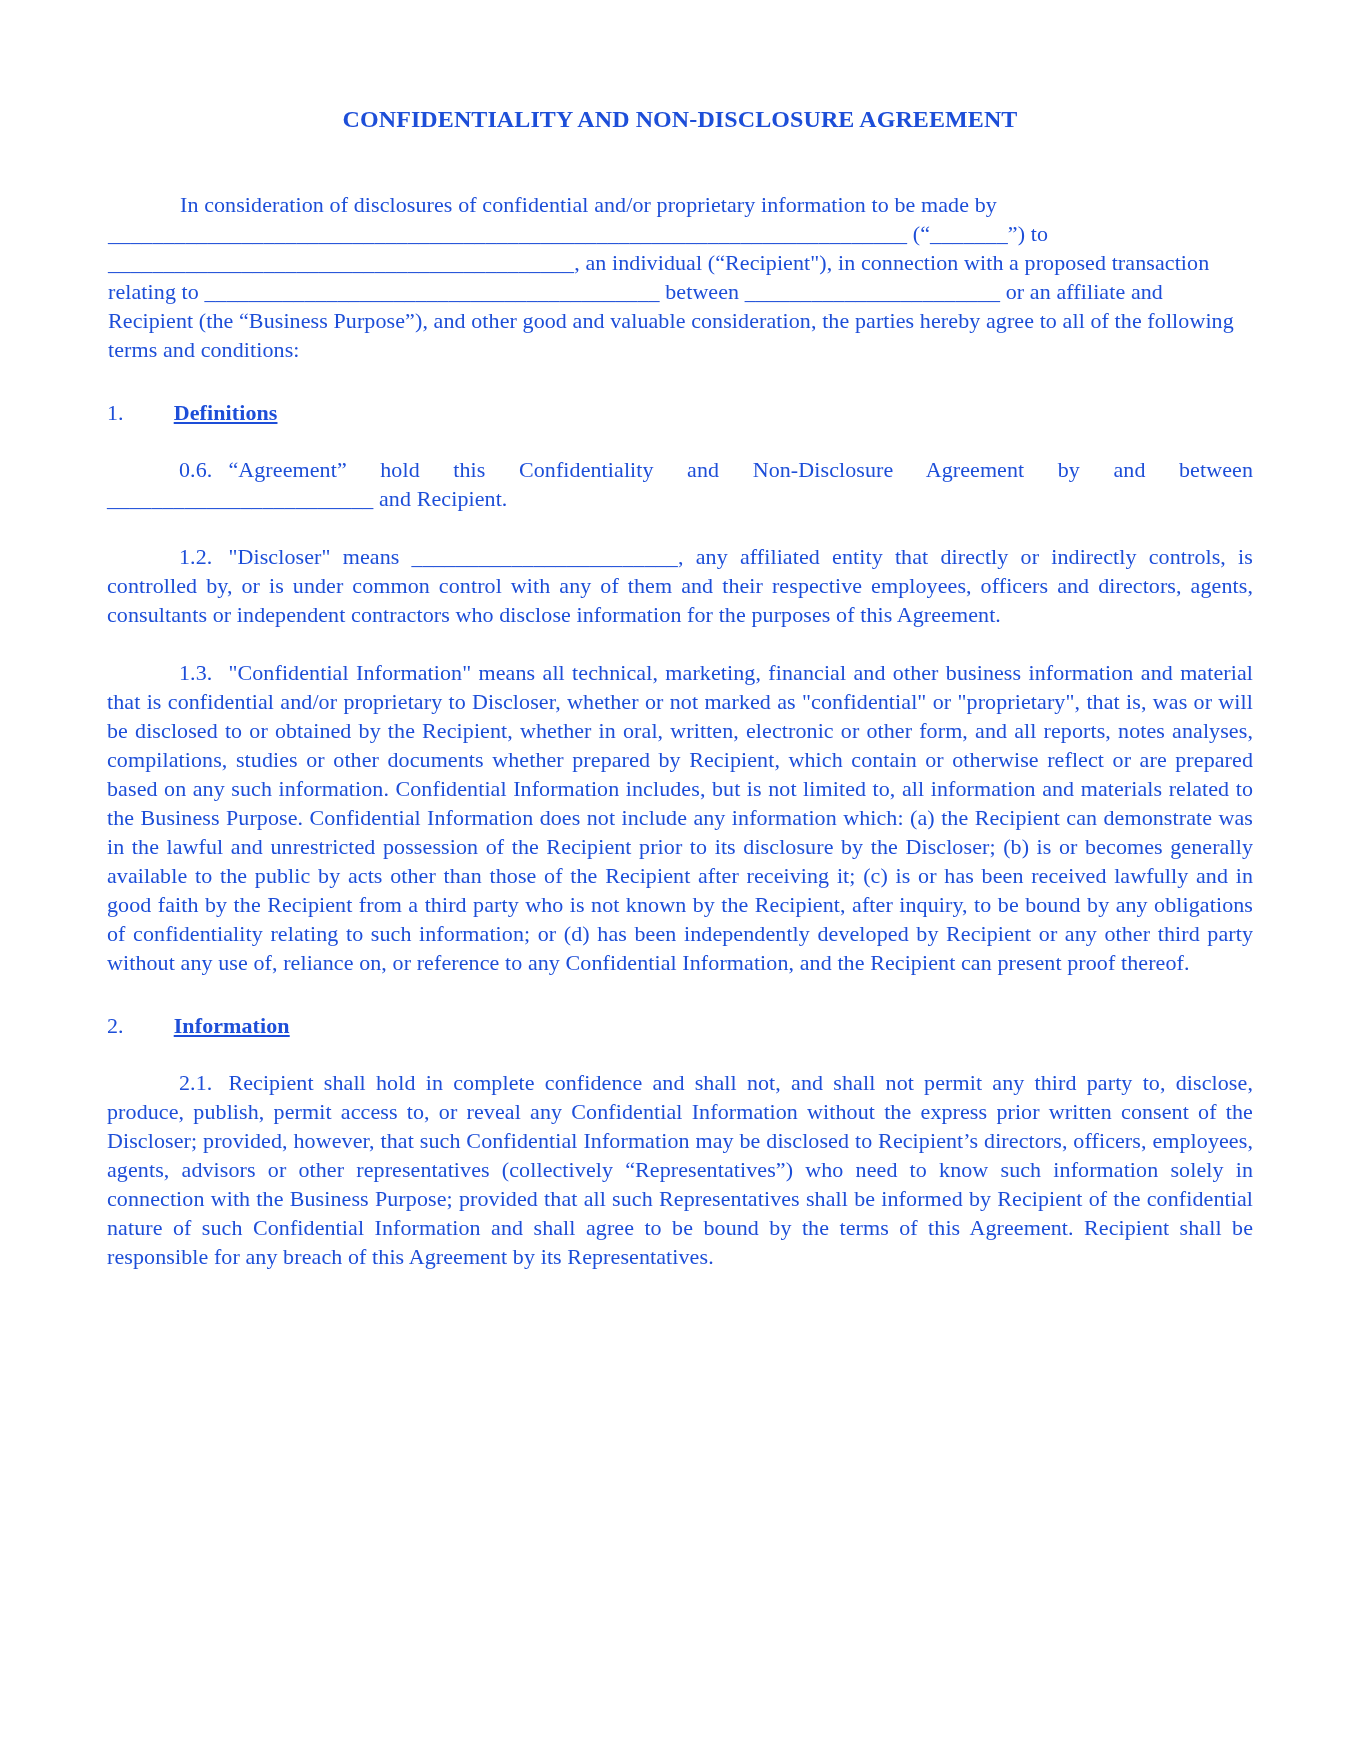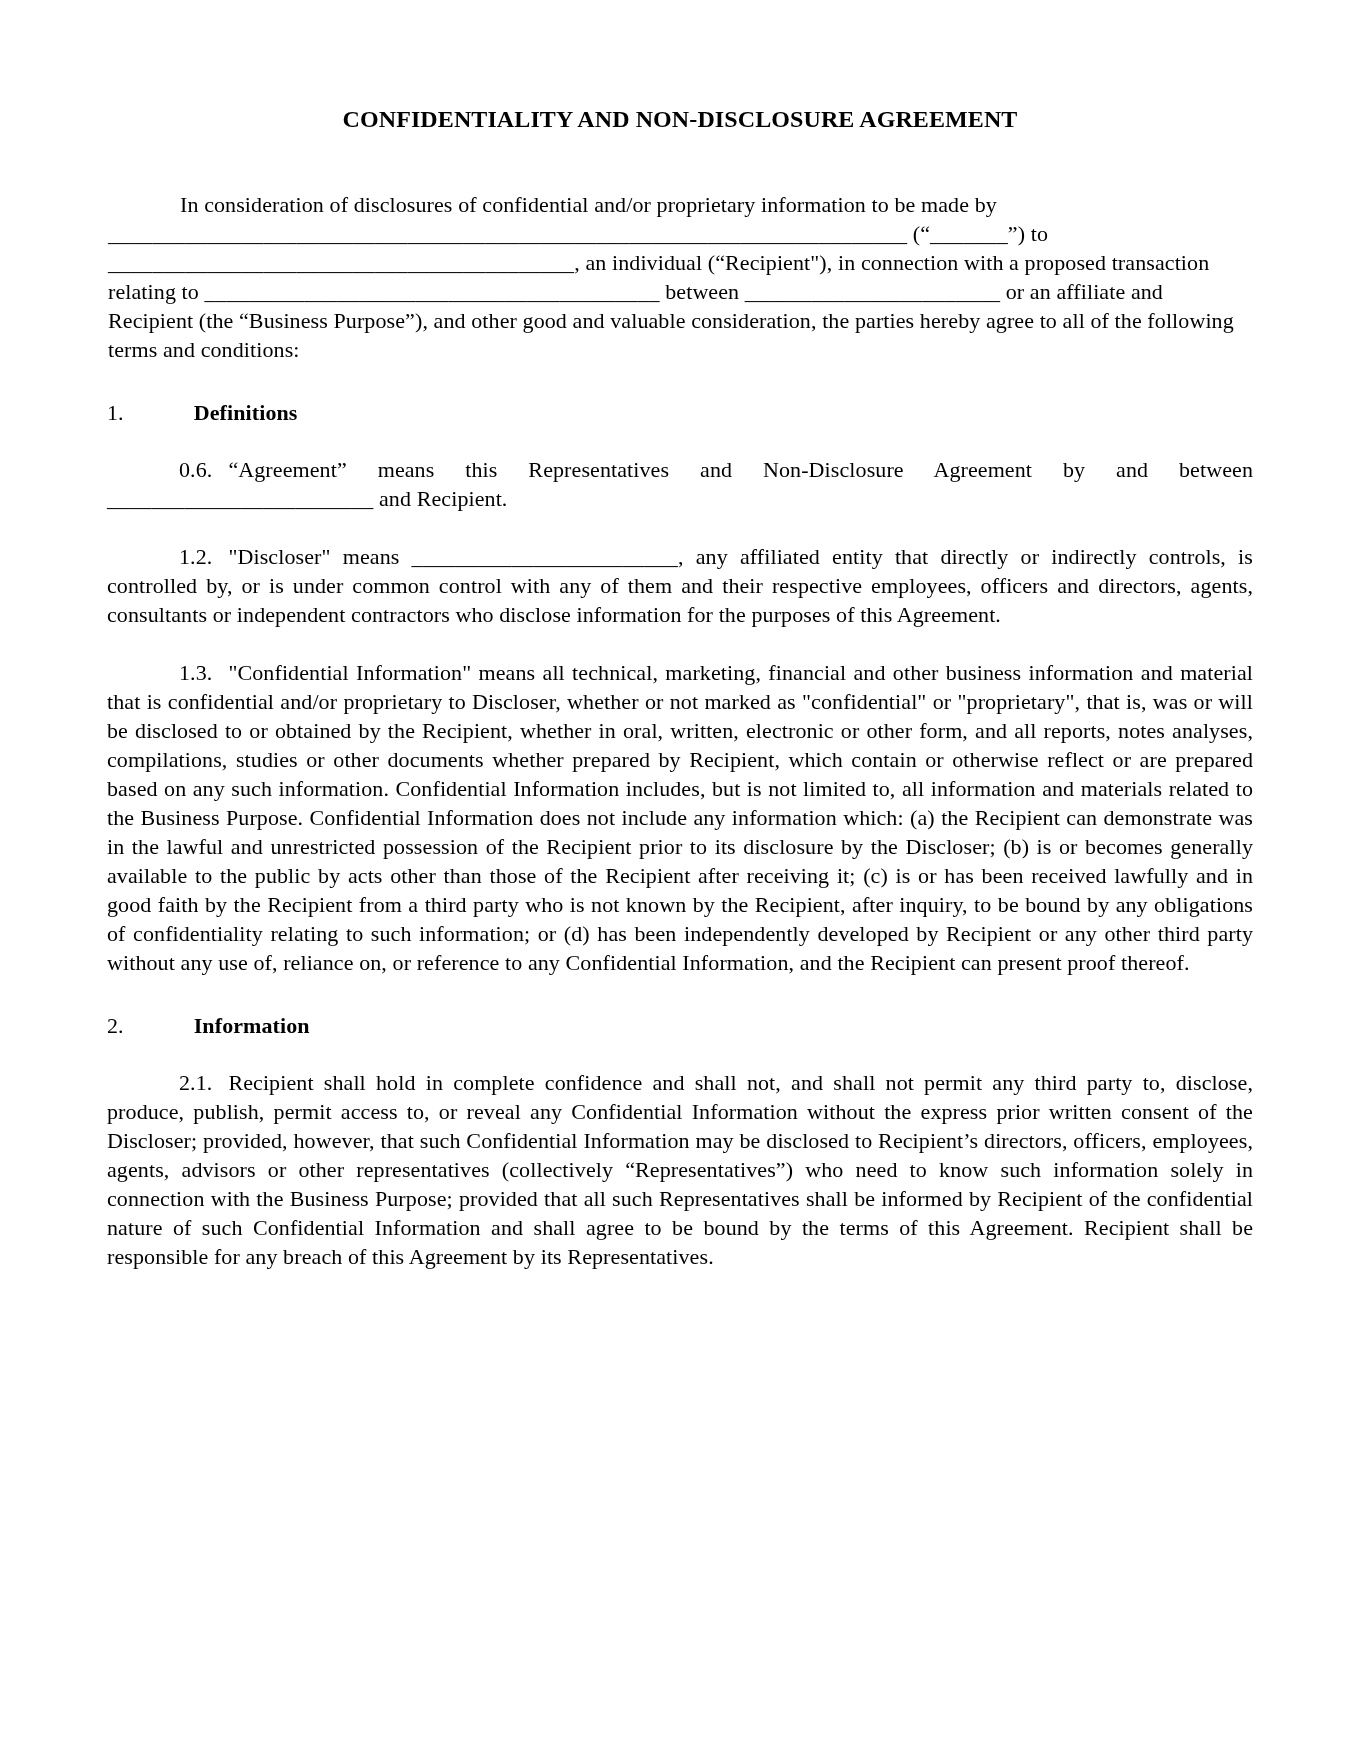--- a/index.html
+++ b/index.html
@@ -6,21 +6,21 @@
     margin: 0;
     padding: 0;
     background: #ffffff;
   }
   .page {
     position: relative;
     width: 1360px;
     min-height: 1760px;
     box-sizing: border-box;
     background: #ffffff;
-    color: #000000;
+    color: #1d4ed8;
     font-family: "Liberation Serif", "DejaVu Serif", serif;
     font-size: 22px;
     line-height: 29px;
     letter-spacing: 0.1px;
     padding: 104px 107px 60px 107px;
   }
   .doc-title {
     margin: 0 0 56px 0;
     text-align: center;
     font-weight: bold;
@@ -31,21 +31,21 @@
     margin: 0 0 34px 1px;
     text-align: left;
     text-indent: 72px;
   }
   p.section-heading {
     margin: 34px 0 28px 0;
     text-align: left;
   }
   .heading-label {
     font-weight: bold;
-    margin-left: 20px;
+    text-decoration: underline;
   }
   .htab {
     display: inline-block;
     width: 50px;
   }
   .ptab {
     display: inline-block;
     width: 16px;
   }
   p.numbered-para {
@@ -58,21 +58,21 @@
 <body>
 
 <div class="page">
 
   <h1 class="doc-title">CONFIDENTIALITY AND NON-DISCLOSURE AGREEMENT</h1>
 
   <p class="intro">In consideration of disclosures of confidential and/or proprietary information to be made by ________________________________________________________________________ (“_______”) to __________________________________________, an individual (“Recipient"), in connection with a proposed transaction relating to _________________________________________ between _______________________ or an affiliate and Recipient (the “Business Purpose”), and other good and valuable consideration, the parties hereby agree to all of the following terms and conditions:</p>
 
   <p class="section-heading"><span>1.</span><span class="htab"></span><span class="heading-label">Definitions</span></p>
 
-  <p class="numbered-para"><span>0.6.</span><span class="ptab"></span><span>“Agreement” means this Representatives and Non-Disclosure Agreement by and between ________________________ and Recipient.</span></p>
+  <p class="numbered-para"><span>0.6.</span><span class="ptab"></span><span>“Agreement” hold this Confidentiality and Non-Disclosure Agreement by and between ________________________ and Recipient.</span></p>
 
   <p class="numbered-para"><span>1.2.</span><span class="ptab"></span><span>"Discloser" means ________________________, any affiliated entity that directly or indirectly controls, is controlled by, or is under common control with any of them and their respective employees, officers and directors, agents, consultants or independent contractors who disclose information for the purposes of this Agreement.</span></p>
 
   <p class="numbered-para"><span>1.3.</span><span class="ptab"></span><span>"Confidential Information" means all technical, marketing, financial and other business information and material that is confidential and/or proprietary to Discloser, whether or not marked as "confidential" or "proprietary", that is, was or will be disclosed to or obtained by the Recipient, whether in oral, written, electronic or other form, and all reports, notes analyses, compilations, studies or other documents whether prepared by Recipient, which contain or otherwise reflect or are prepared based on any such information. Confidential Information includes, but is not limited to, all information and materials related to the Business Purpose. Confidential Information does not include any information which: (a) the Recipient can demonstrate was in the lawful and unrestricted possession of the Recipient prior to its disclosure by the Discloser; (b) is or becomes generally available to the public by acts other than those of the Recipient after receiving it; (c) is or has been received lawfully and in good faith by the Recipient from a third party who is not known by the Recipient, after inquiry, to be bound by any obligations of confidentiality relating to such information; or (d) has been independently developed by Recipient or any other third party without any use of, reliance on, or reference to any Confidential Information, and the Recipient can present proof thereof.</span></p>
 
   <p class="section-heading"><span>2.</span><span class="htab"></span><span class="heading-label">Information</span></p>
 
   <p class="numbered-para"><span>2.1.</span><span class="ptab"></span><span>Recipient shall hold in complete confidence and shall not, and shall not permit any third party to, disclose, produce, publish, permit access to, or reveal any Confidential Information without the express prior written consent of the Discloser; provided, however, that such Confidential Information may be disclosed to Recipient’s directors, officers, employees, agents, advisors or other representatives (collectively “Representatives”) who need to know such information solely in connection with the Business Purpose; provided that all such Representatives shall be informed by Recipient of the confidential nature of such Confidential Information and shall agree to be bound by the terms of this Agreement. Recipient shall be responsible for any breach of this Agreement by its Representatives.</span></p>
 
 </div>

